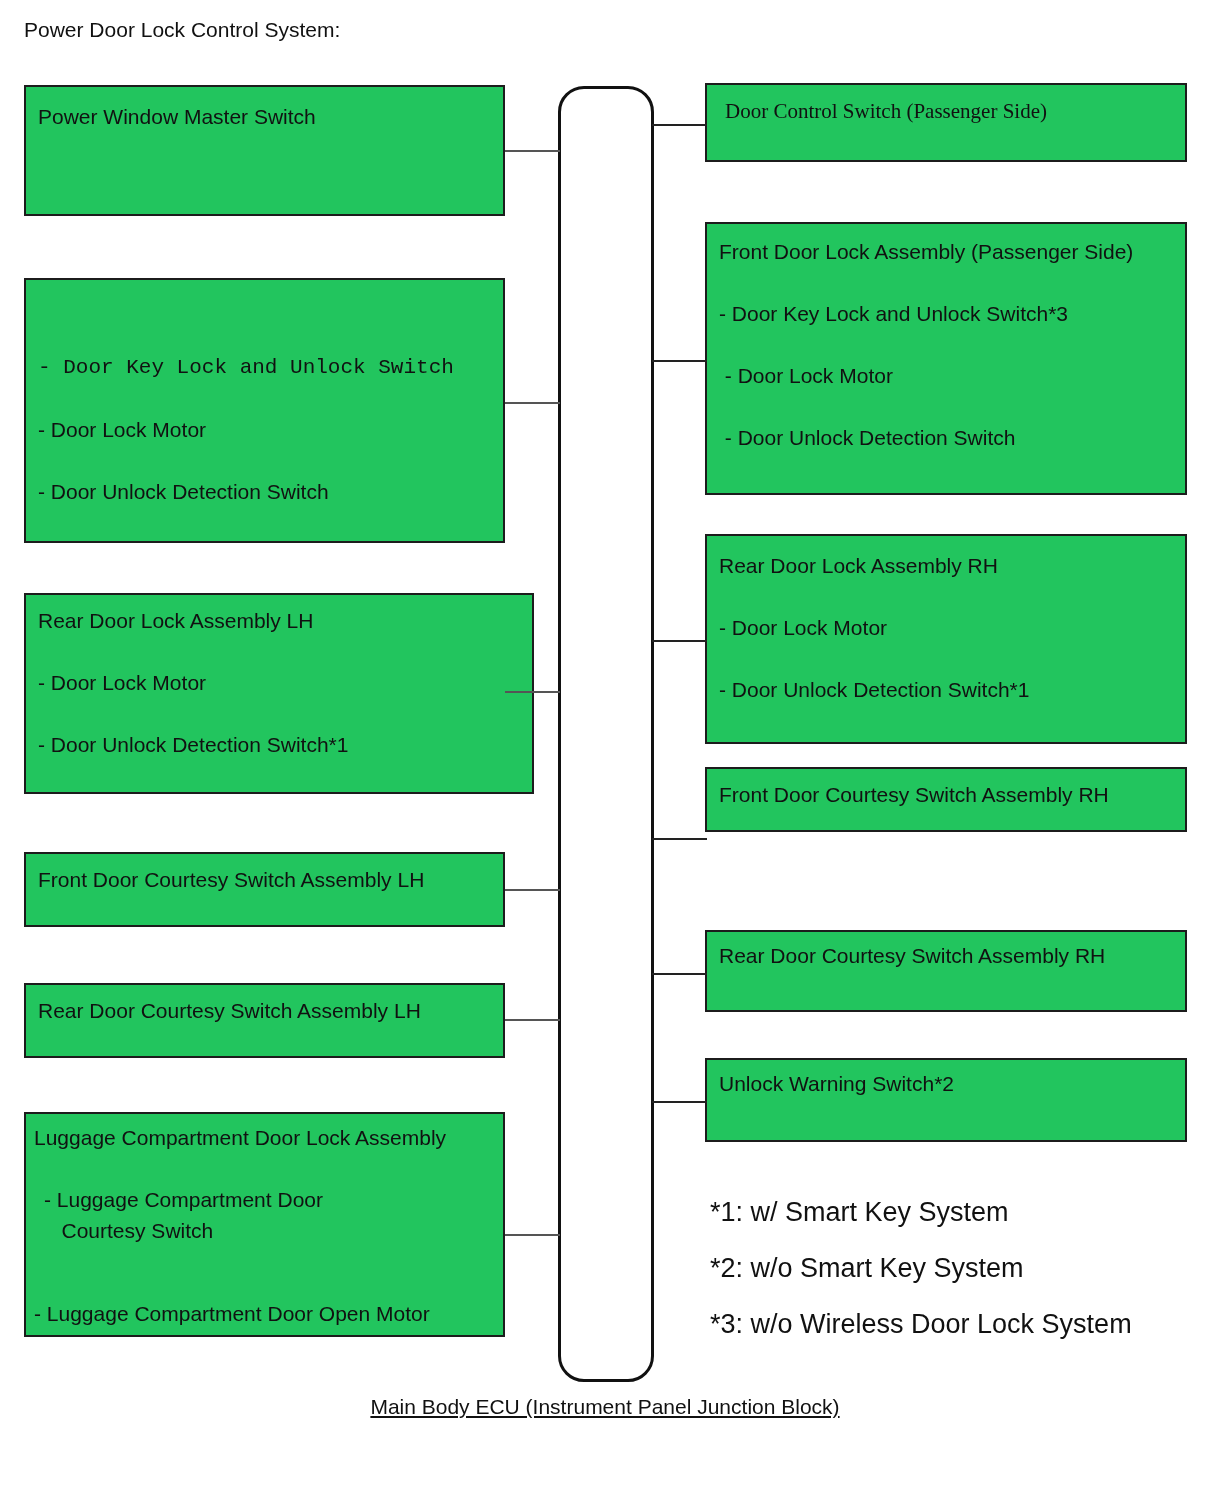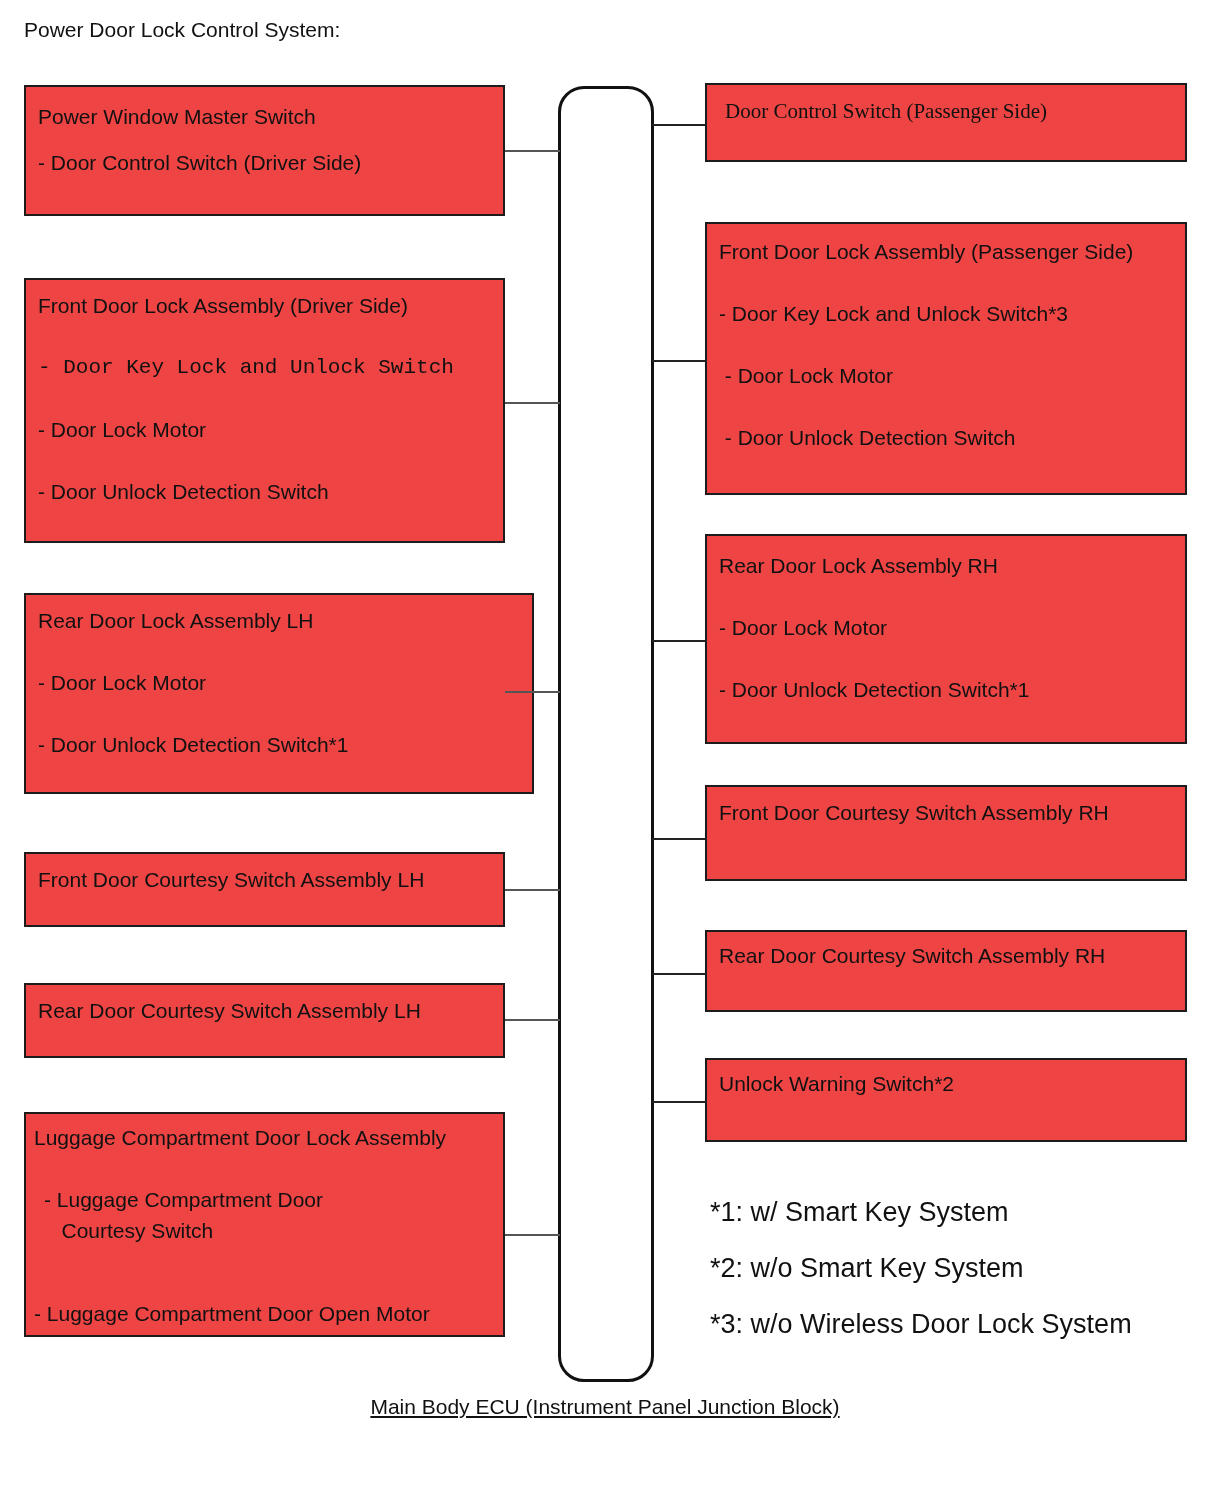--- a/index.html
+++ b/index.html
@@ -24,21 +24,21 @@
     top: 18px;
     font-size: 21px;
     color: #111;
     white-space: nowrap;
   }
   
   .cbox {
     position: absolute;
     box-sizing: border-box;
     border: 2.5px solid #1c1c1c;
-    background: #ef4444;
+    background: #22c55e;
     padding: 0;
   }
   .cbox .ttl {
     position: absolute;
     left: 12px;
     font-size: 21px;
     line-height: 24px;
     color: #111;
     white-space: nowrap;
   }
@@ -95,25 +95,23 @@
 </style>
 </head>
 <body>
 
 <div id="page">
 
   <div class="title">Power Door Lock Control System:</div>
 
   <div class="cbox" style="left:24px; top:85px; width:481px; height:131px;">
     <div class="ttl" style="top:18px;">Power Window Master Switch</div>
-    <div class="itm" style="top:64px;">- Door Control Switch (Driver Side)</div>
   </div>
 
   <div class="cbox" style="left:24px; top:278px; width:481px; height:265px;">
-    <div class="ttl" style="top:14px;">Front Door Lock Assembly (Driver Side)</div>
     <div class="itm" style="top:76px;font-family:Liberation Mono, monospace;">- Door Key Lock and Unlock Switch</div>
     <div class="itm" style="top:138px;">- Door Lock Motor</div>
     <div class="itm" style="top:200px;">- Door Unlock Detection Switch</div>
   </div>
 
   <div class="cbox" style="left:24px; top:593px; width:510px; height:201px;">
     <div class="ttl" style="top:14px;">Rear Door Lock Assembly LH</div>
     <div class="itm" style="top:76px;">- Door Lock Motor</div>
     <div class="itm" style="top:138px;">- Door Unlock Detection Switch*1</div>
   </div>
@@ -143,21 +141,21 @@
     <div class="itm" style="top:140px;"> - Door Lock Motor</div>
     <div class="itm" style="top:202px;"> - Door Unlock Detection Switch</div>
   </div>
 
   <div class="cbox" style="left:705px; top:534px; width:482px; height:210px;">
     <div class="ttl" style="top:18px;">Rear Door Lock Assembly RH</div>
     <div class="itm" style="top:80px;">- Door Lock Motor</div>
     <div class="itm" style="top:142px;">- Door Unlock Detection Switch*1</div>
   </div>
 
-  <div class="cbox" style="left:705px; top:785px; width:482px; height:96px;">
+  <div class="cbox" style="left:705px; top:767px; width:482px; height:65px;">
     <div class="ttl" style="top:14px;">Front Door Courtesy Switch Assembly RH</div>
   </div>
 
   <div class="cbox" style="left:705px; top:930px; width:482px; height:82px;">
     <div class="ttl" style="top:12px;">Rear Door Courtesy Switch Assembly RH</div>
   </div>
 
   <div class="cbox" style="left:705px; top:1058px; width:482px; height:84px;">
     <div class="ttl" style="top:12px;">Unlock Warning Switch*2</div>
   </div>

